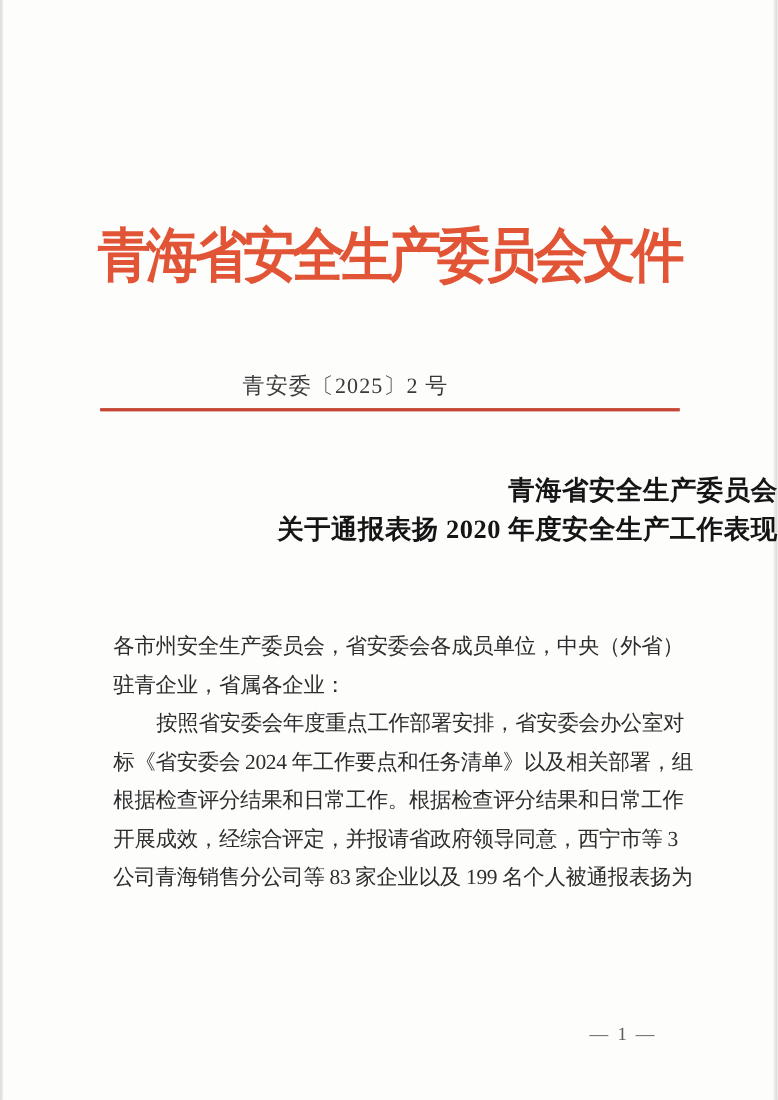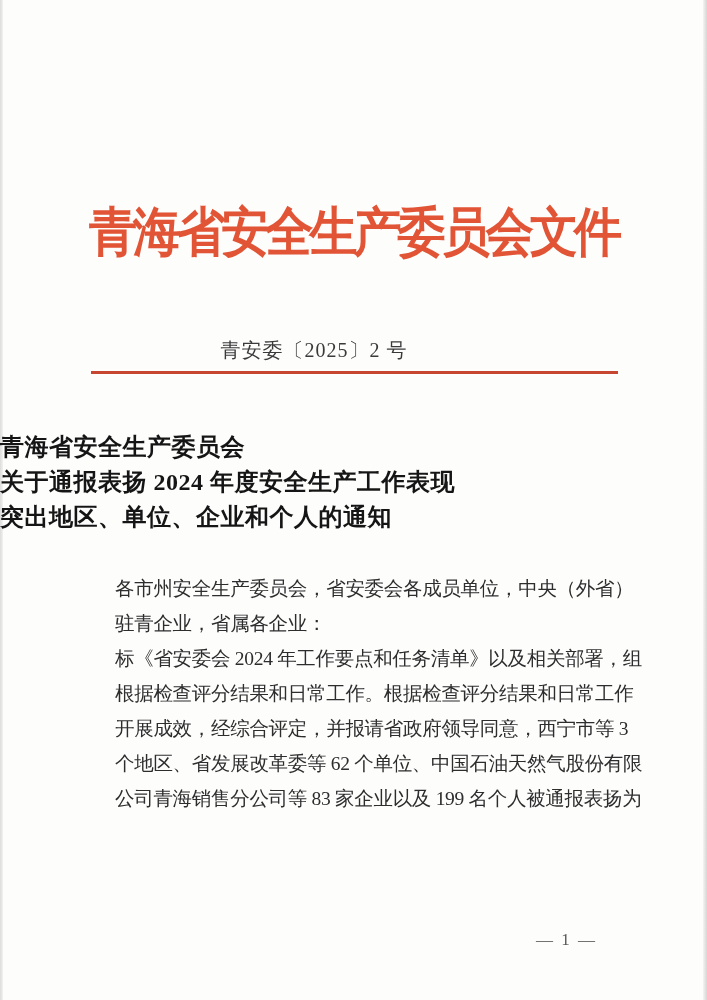--- a/index.html
+++ b/index.html
@@ -56,40 +56,39 @@
     left: 91px;
     width: 527px;
     height: 3px;
     background: #c64632;
   }
   .title-block {
     position: absolute;
     top: 430px;
     left: 0;
     width: 707px;
-    text-align: left;
+    text-align: right;
     color: #151515;
     font-weight: bold;
     font-size: 24px;
     line-height: 35px;
     letter-spacing: 0.5px;
   }
   .body-block {
     position: absolute;
     top: 571px;
     left: 103px;
     width: 516px;
     font-size: 19.5px;
     line-height: 35px;
     color: #2d2d2d;
     letter-spacing: -0.3px;
   }
   .body-line {
     white-space: nowrap;
-    margin-left: 12px;
   }
   .body-line.indent {
     text-indent: 2em;
   }
   .page-number {
     position: absolute;
     top: 930px;
     right: 110px;
     font-size: 17px;
     color: #5a5a5a;
@@ -104,28 +103,27 @@
   <div class="scan-edge-right"></div>
 
   <div class="header-title">青海省安全生产委员会文件</div>
 
   <div class="doc-number">青安委〔2025〕2 号</div>
 
   <div class="red-rule"></div>
 
   <div class="title-block">
     <div>青海省安全生产委员会</div>
-    <div>关于通报表扬 2024 年度安全生产工作表现</div>
-    <div>突出地区、单位、企业和个人的通知</div>
+    <div>关于通报表扬 2020 年度安全生产工作表现</div>
   </div>
 
   <div class="body-block">
     <div class="body-line">各市州安全生产委员会，省安委会各成员单位，中央（外省）</div>
     <div class="body-line">驻青企业，省属各企业：</div>
+    <div class="body-line indent">按照省安委会年度重点工作部署安排，省安委会办公室对</div>
     <div class="body-line">标《省安委会 2024 年工作要点和任务清单》以及相关部署，组</div>
     <div class="body-line">根据检查评分结果和日常工作。根据检查评分结果和日常工作</div>
     <div class="body-line">开展成效，经综合评定，并报请省政府领导同意，西宁市等 3</div>
-    <div class="body-line">个地区、省发展改革委等 62 个单位、中国石油天然气股份有限</div>
     <div class="body-line">公司青海销售分公司等 83 家企业以及 199 名个人被通报表扬为</div>
   </div>
 
   <div class="page-number">— 1 —</div>
 </div>
 
 </body></html>

